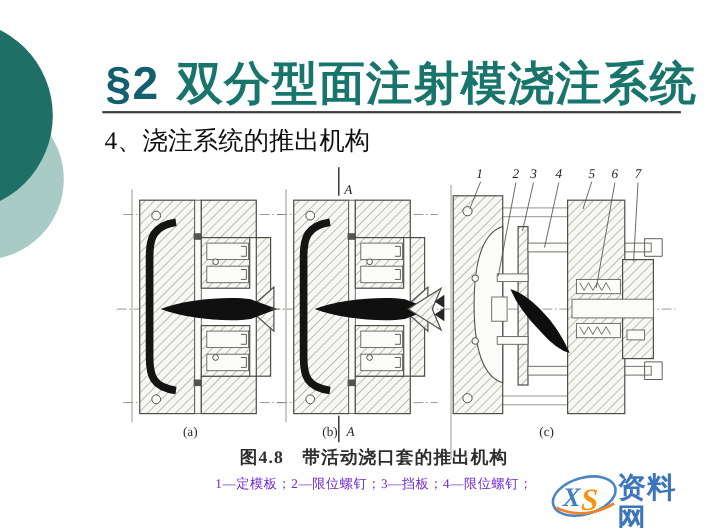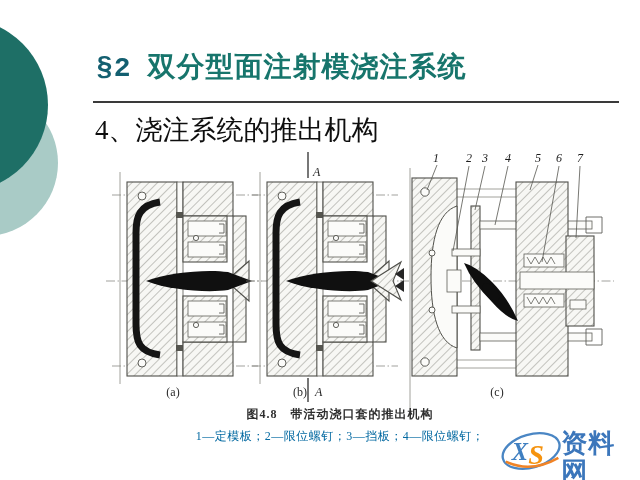--- a/index.html
+++ b/index.html
@@ -7,44 +7,44 @@
     width:640px;height:480px;position:relative;overflow:hidden;
     background:#ffffff;font-family:"Liberation Sans",sans-serif;
   }
   
   .circle-dark{position:absolute;left:-126px;top:18px;width:174px;height:174px;
     border-radius:50%;background:#1E6F66;z-index:3;}
   .circle-light{position:absolute;left:-88px;top:90px;width:146px;height:146px;
     border-radius:50%;background:#A9CBC6;z-index:2;}
   
   .title{position:absolute;left:96px;top:48px;z-index:4;white-space:nowrap;
-    font-family:Liberation Mono, monospace;font-weight:bold;font-size:28px;
+    font-family:Liberation Sans, sans-serif;font-weight:bold;font-size:42px;
     color:#17756C;letter-spacing:1px;}
   .title .sec{color:#135F70;margin-right:16px;}
   .rule{position:absolute;left:93px;top:101px;width:526px;height:2px;background:#3a3a3a;z-index:4;}
   .subtitle{position:absolute;left:95px;top:112px;z-index:4;white-space:nowrap;
-    font-family:"Liberation Serif",serif;font-size:27px;color:#0e0e0e;}
+    font-family:"Liberation Serif",serif;font-size:23px;color:#0e0e0e;}
   
   svg.diagram{position:absolute;left:0;top:0;z-index:1;}
   .cl{stroke:#7a7a74;stroke-width:0.7;stroke-dasharray:9 2.5 1.5 2.5;fill:none;}
   .thin{stroke:#8a8a84;stroke-width:0.8;}
   .hp{fill:url(#hatch);stroke:#4f4f4a;stroke-width:1.1;}
   .slot{fill:#fbfbf9;stroke:#5f5f59;stroke-width:0.8;}
   .cmark{fill:none;stroke:#5f5f59;stroke-width:0.9;}
   .hole{fill:#fbfbf9;stroke:#4f4f4a;stroke-width:0.9;}
   .profile{fill:none;stroke:#141414;stroke-width:7;}
   .leader{stroke:#55554f;stroke-width:0.8;}
   .ptxt{font:italic 12px "Liberation Serif",serif;fill:#1d1d1d;}
   .vlabel{font:12px "Liberation Serif",serif;fill:#2b2b2b;}
   .spring{fill:none;stroke:#5f5f59;stroke-width:0.8;}
   
   .caption-block{position:absolute;left:130px;top:406px;width:420px;text-align:center;
     font-family:"Liberation Serif",serif;z-index:4;}
-  .caption{font-size:12px;font-weight:bold;letter-spacing:1px;color:#2e2e2e;}
-  .legend{font-size:12px;margin-top:5px;letter-spacing:0.5px;color:#0369a1;}
+  .caption{font-size:16px;font-weight:bold;letter-spacing:1px;color:#2e2e2e;}
+  .legend{font-size:12px;margin-top:5px;letter-spacing:0.5px;color:#6d28d9;}
   .legend.l2{margin-top:3px;}
   
   .watermark{position:absolute;left:499px;top:423px;width:141px;height:54px;
     display:flex;align-items:flex-start;z-index:5;}
   .wm-text{display:flex;flex-direction:column;margin-left:-4px;margin-top:6px;}
   .wm-name{font-size:26px;font-weight:bold;color:#3B76BB;line-height:28px;letter-spacing:1px;}
 </style>
 </head>
 <body>
 

